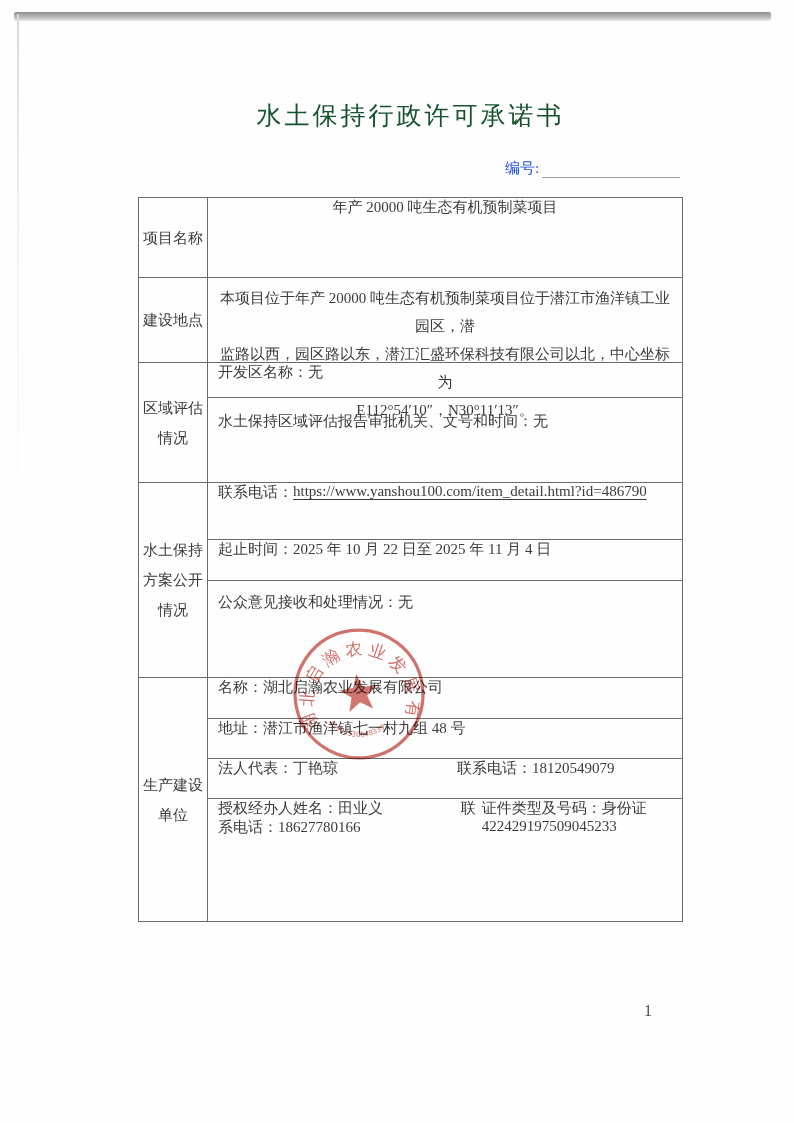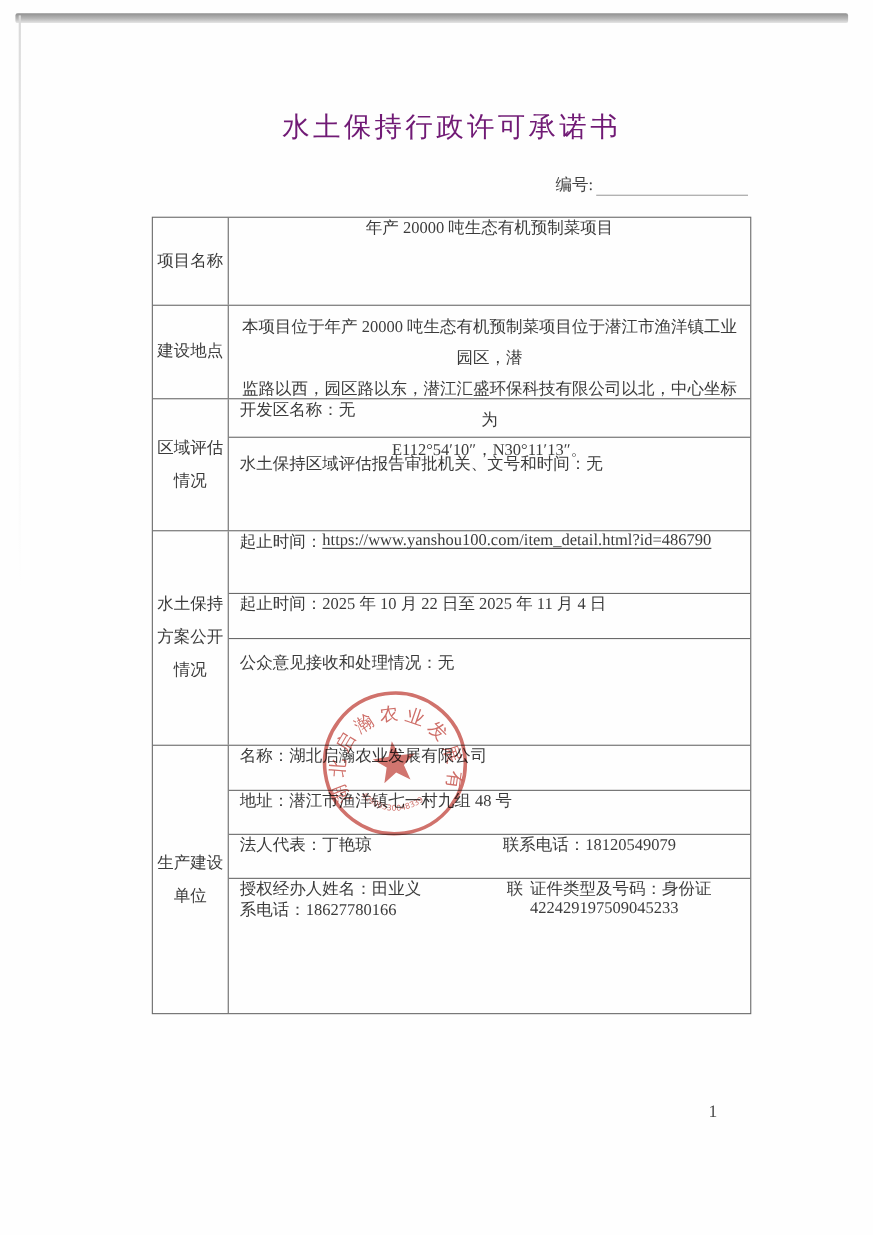--- a/index.html
+++ b/index.html
@@ -12,26 +12,26 @@
     position:absolute; left:14px; top:12px; width:757px; height:9px;
     background:linear-gradient(180deg,#8f8f8f 0%,#b9b9b9 55%,#e6e6e6 100%);
     filter:blur(0.7px); border-radius:2px;
   }
   .scan-left-edge {
     position:absolute; left:17px; top:14px; width:2px; height:520px;
     background:linear-gradient(180deg,#d9d9d9 0%, #f1f1f1 40%, rgba(255,255,255,0) 100%);
   }
   .doc-title {
     position:absolute; left:138px; top:99px; width:545px;
-    text-align:center; font-size:25px; letter-spacing:3px; color:#701a75;
+    text-align:center; font-size:25px; letter-spacing:3px; color:#14532d;
     white-space:nowrap;
   }
   .serial-line {
     position:absolute; left:505px; top:159px; display:flex; align-items:flex-end;
-    font-size:15px; color:#404040;
+    font-size:15px; color:#1d4ed8;
   }
   .serial-underline {
     display:inline-block; width:138px; height:19px;
     border-bottom:1px solid #a0a0a0; margin-left:3px;
   }
   
   .tbl {
     position:absolute; left:138px; top:197px; width:545px;
     border:1px solid #6a6a6a; font-size:15px;
   }
@@ -127,21 +127,21 @@
     </div>
 
     <div class="section h195">
       <div class="label-cell">
         <span>水土保持</span>
         <span>方案公开</span>
         <span>情况</span>
       </div>
       <div class="content-col">
         <div class="sub s57">
-          <span>起止时间：</span>
+          <span>联系电话：</span>
           <a class="url-link" href="#">https://www.yanshou100.com/item_detail.html?id=486790</a>
         </div>
         <div class="sub s41">
           <span>起止时间：2025 年 10 月 22 日至 2025 年 11 月 4 日</span>
         </div>
         <div class="sub top pad-top12 flexfill">
           <span>公众意见接收和处理情况：无</span>
         </div>
       </div>
     </div>

